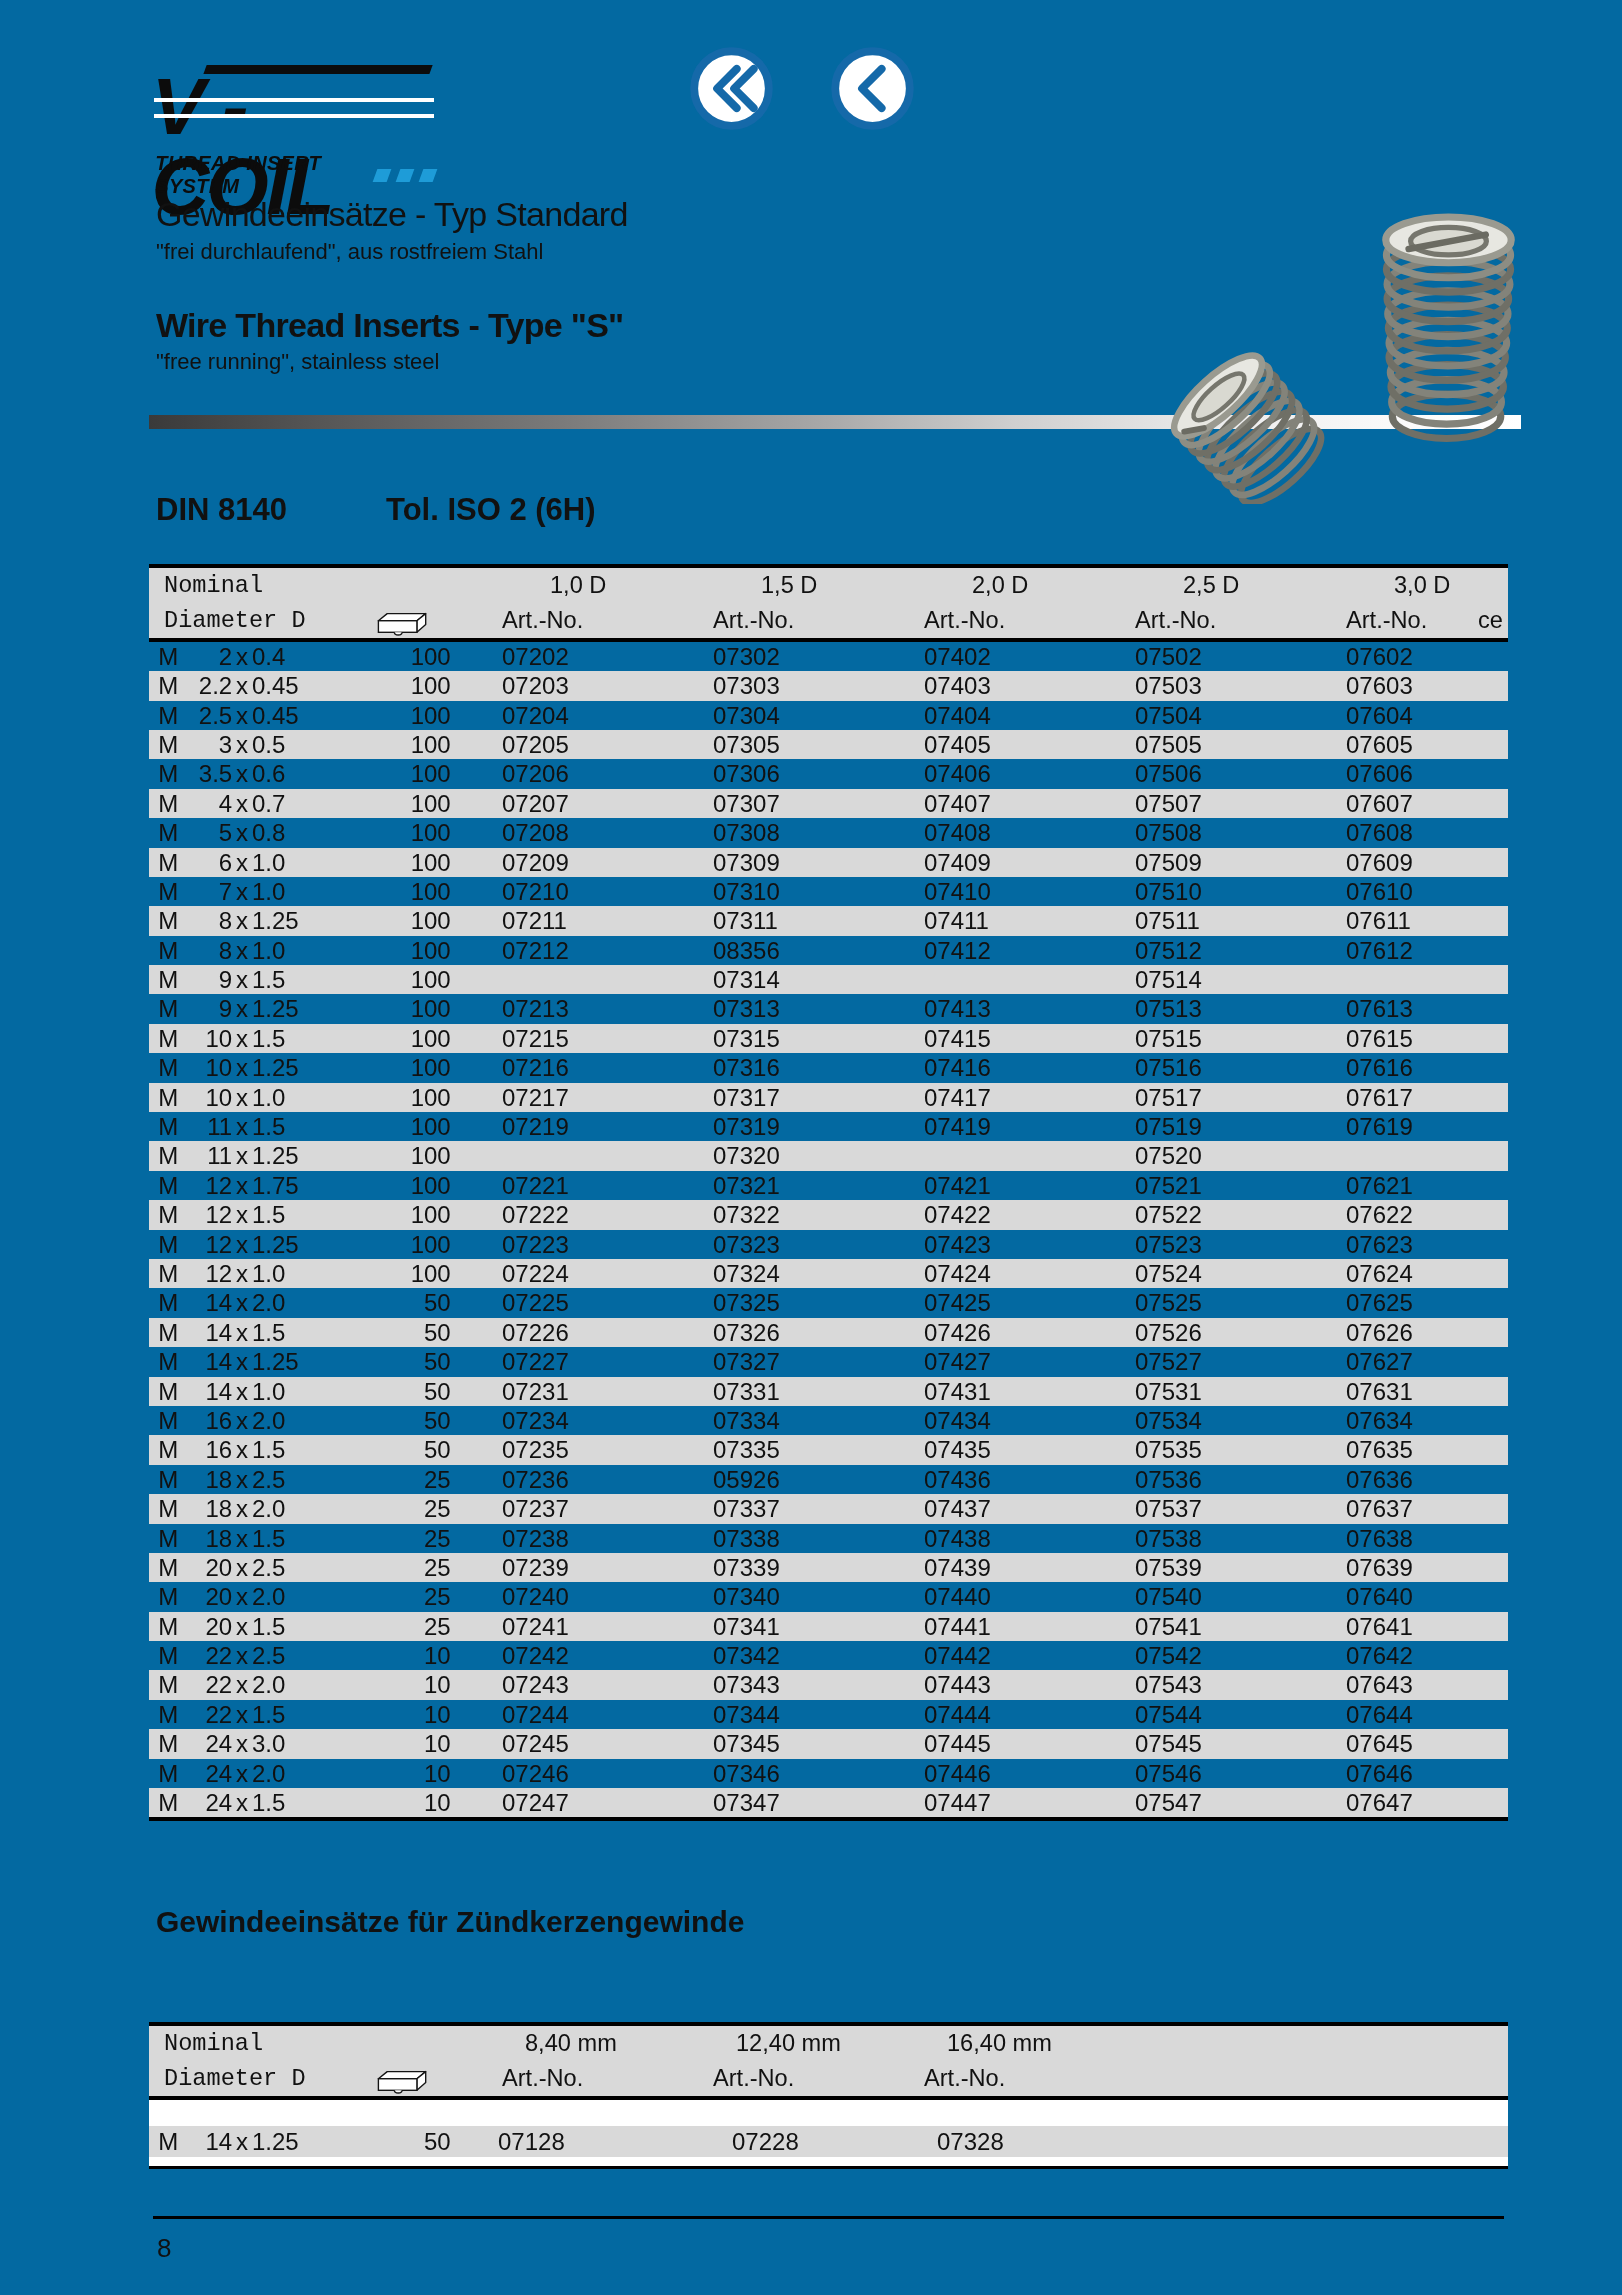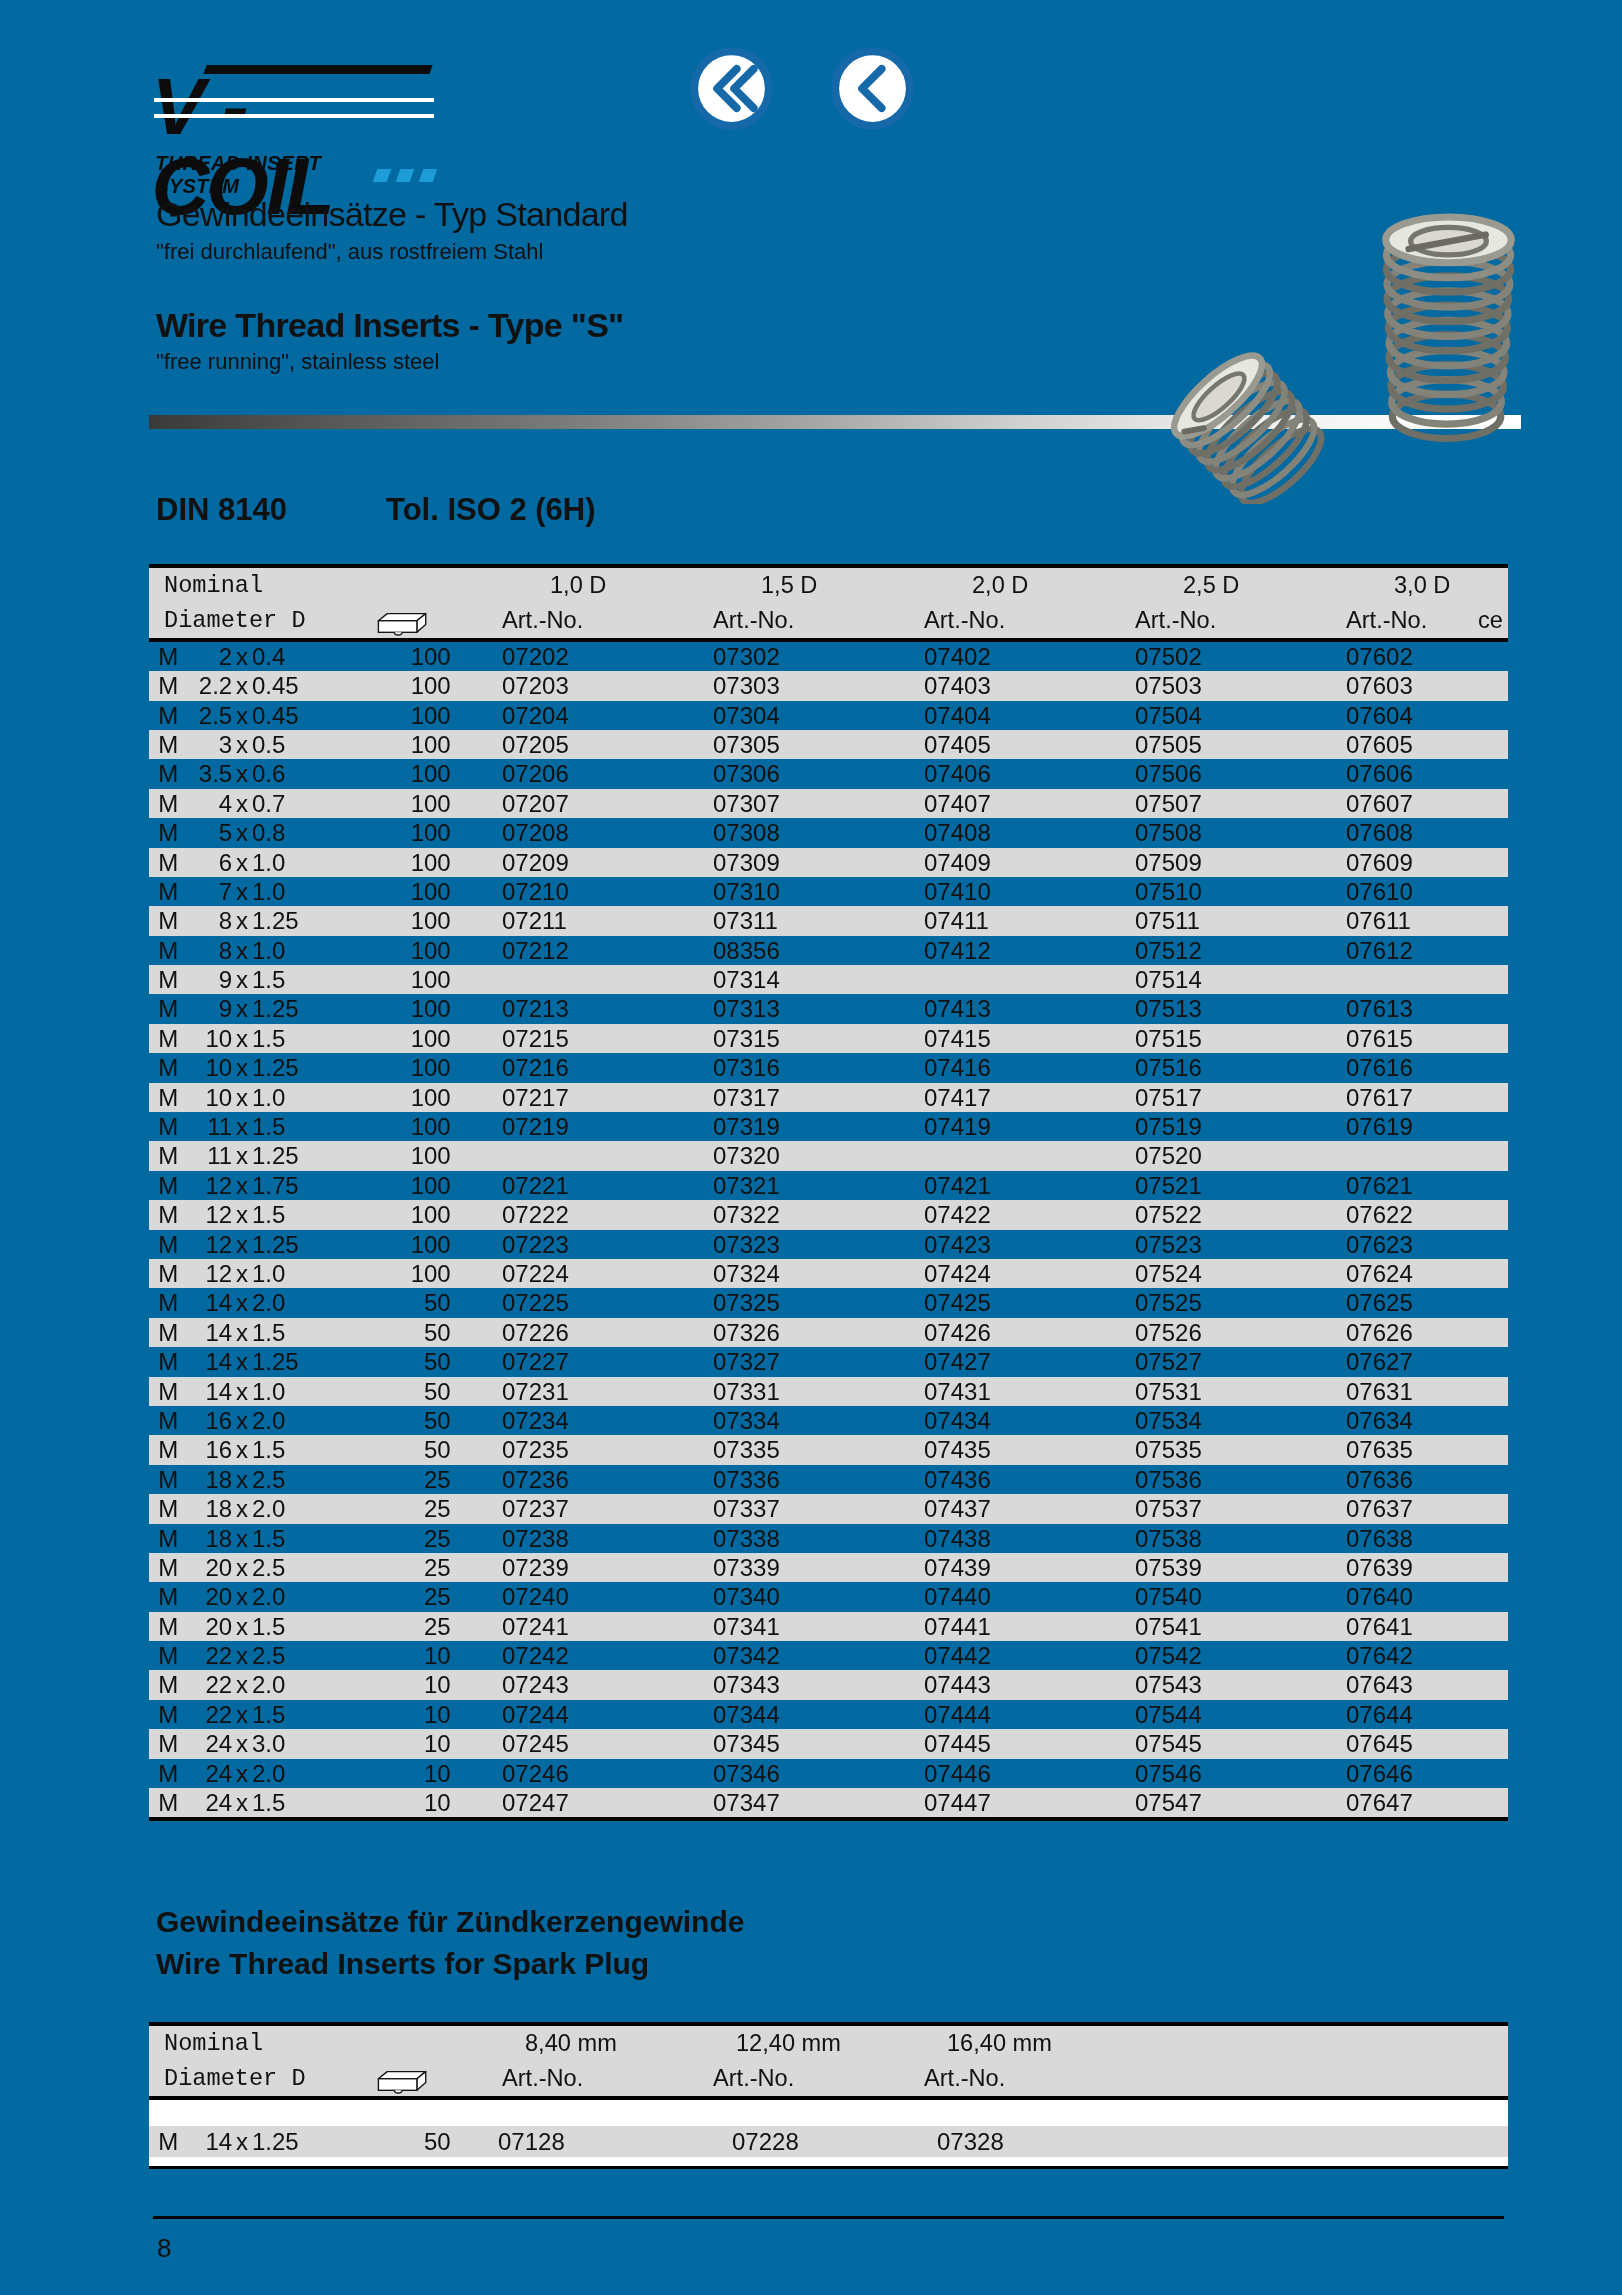--- a/index.html
+++ b/index.html
@@ -586,21 +586,21 @@
         </div>
         <div class="trow">
           <div class="cell nom">
             <span class="m">M</span>
             <span class="dia">18</span>
             <span class="xsep">x</span>
             <span class="pitch">2.5</span>
           </div>
           <div class="cell qty">25</div>
           <div class="cell art">07236</div>
-          <div class="cell art">07336</div>
+          <div class="cell art">05926</div>
           <div class="cell art">07436</div>
           <div class="cell art">07536</div>
           <div class="cell art">07636</div>
         </div>
         <div class="trow">
           <div class="cell nom">
             <span class="m">M</span>
             <span class="dia">18</span>
             <span class="xsep">x</span>
             <span class="pitch">2.0</span>
@@ -750,21 +750,20 @@
           <div class="cell art">07347</div>
           <div class="cell art">07447</div>
           <div class="cell art">07547</div>
           <div class="cell art">07647</div>
         </div>
       </div>
     <div class="hline"></div>
   </div>
 
   <div class="sp-t1">Gewindeeinsätze für Zündkerzengewinde</div>
-  <div class="sp-t2">Wire Thread Inserts for Spark Plug</div>
 
   <div class="tbl spark" id="tbl-spark">
     <div class="hline"></div>
     <div class="thead">
       <div class="hrow">
         <div class="cell nomh">Nominal</div>
         <div class="cell"></div>
         <div class="cell dh">8,40 mm</div>
         <div class="cell dh">12,40 mm</div>
         <div class="cell dh">16,40 mm</div>

